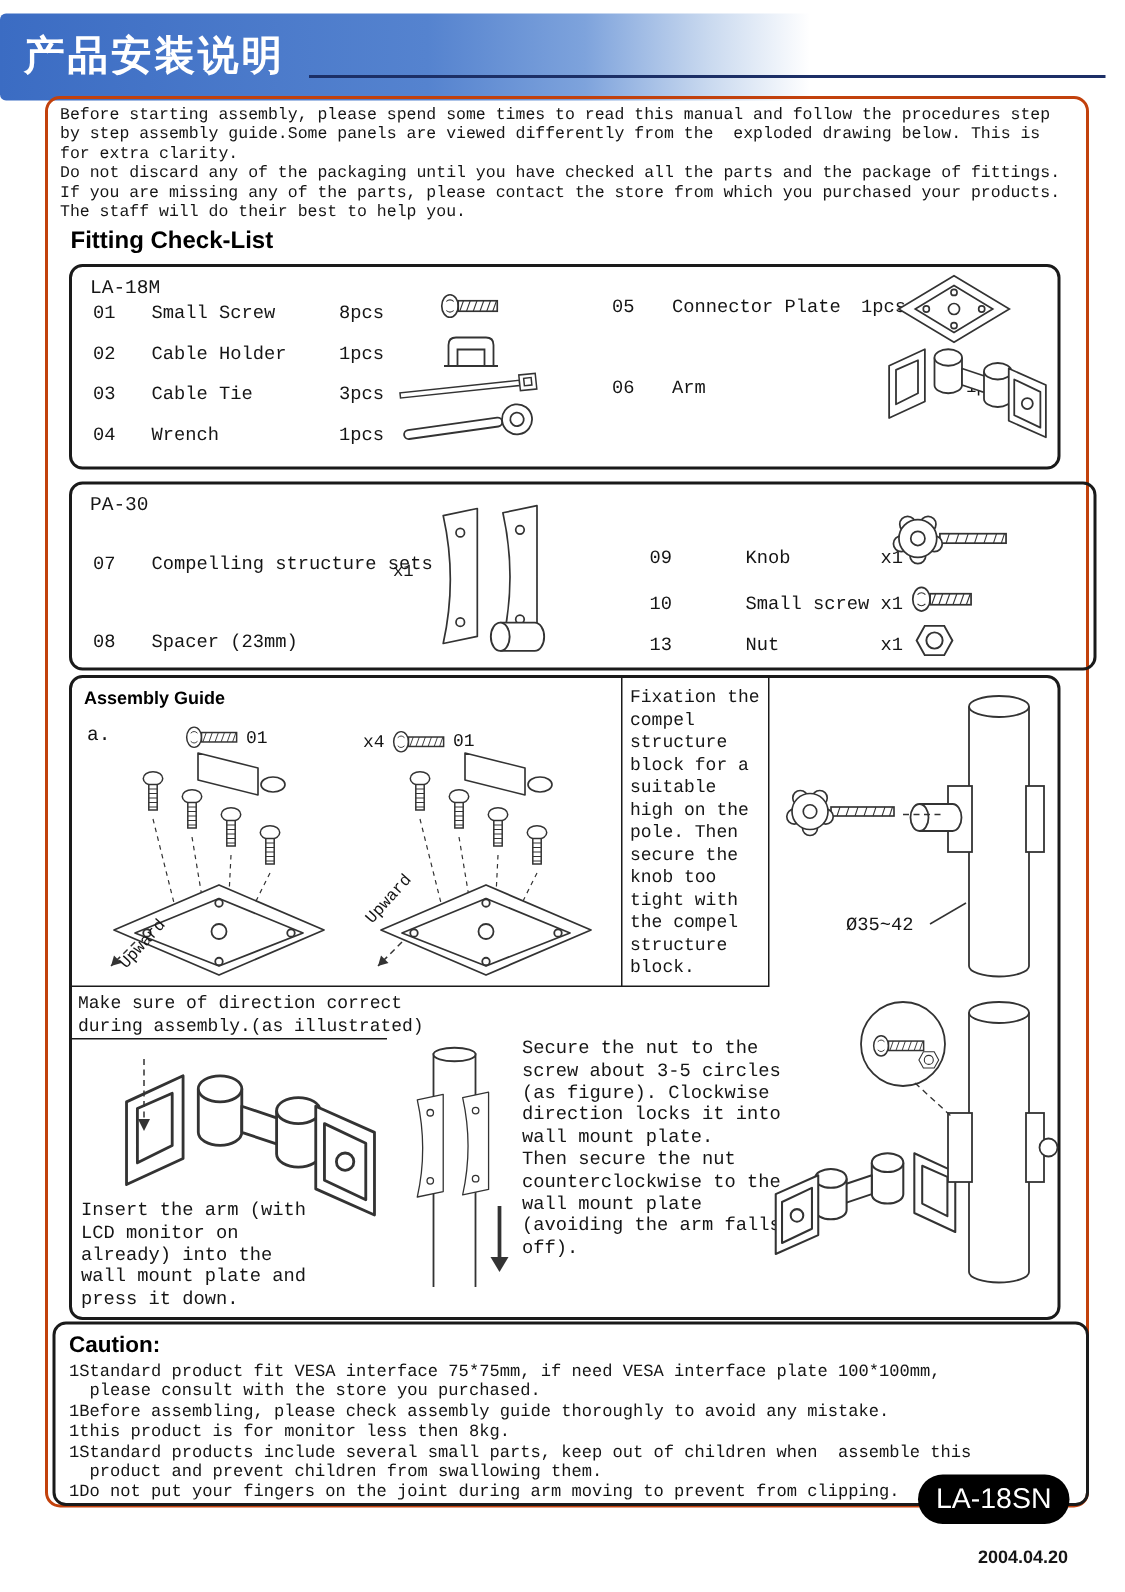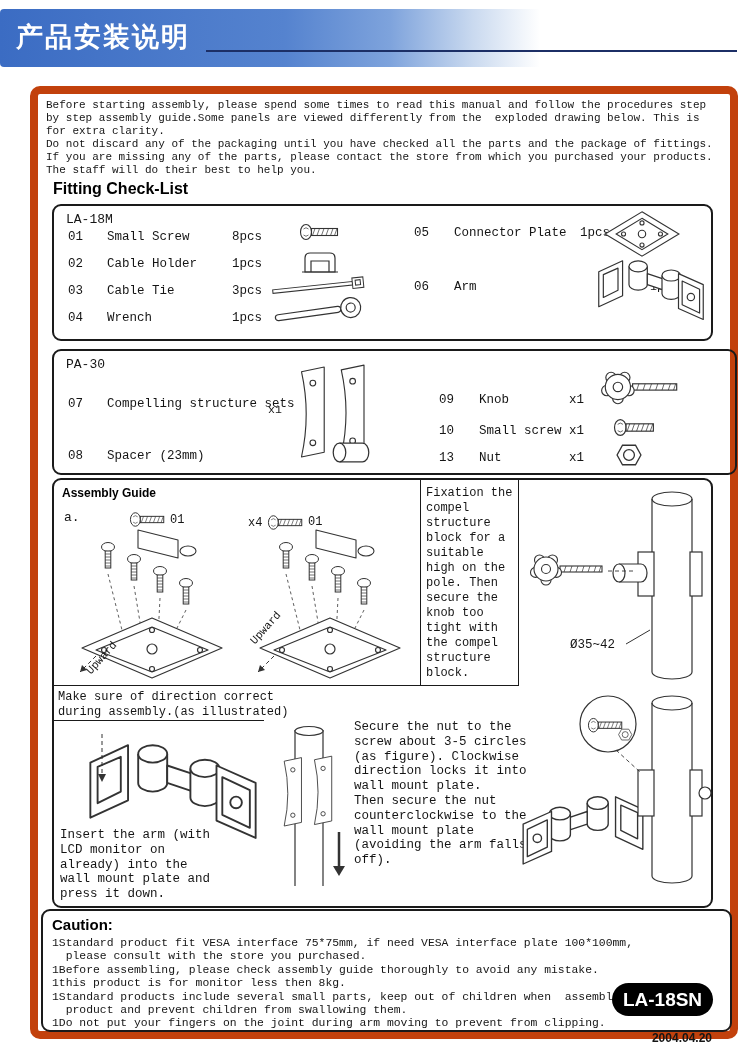--- a/index.html
+++ b/index.html
@@ -10,46 +10,46 @@
   .header{position:absolute;left:0;top:9px;width:750px;height:58px;border-radius:4px;
     background:linear-gradient(90deg,#3b6cc3 0%,#5583cf 38%,#7ea3dc 52%,#c9d9ef 63%,#ffffff 72%);}
   .header-title{position:absolute;left:16px;top:10px;font-family:"DejaVu Sans","Liberation Sans",sans-serif;
     font-size:27px;font-weight:bold;color:#ffffff;letter-spacing:2px;}
   .header-rule{position:absolute;left:206px;right:13px;top:41px;height:2px;background:#1c2f66;}
   .logo{position:absolute;right:15px;top:13px;white-space:nowrap;}
   .brand{font-family:"Liberation Sans",sans-serif;font-weight:bold;font-size:20px;color:#1b2e6e;letter-spacing:1px;}
   .brand-reg{color:#cc2222;font-size:9px;vertical-align:super;font-family:"Liberation Sans",sans-serif;}
   .brand-cn{font-family:"DejaVu Sans","Liberation Sans",sans-serif;font-weight:bold;font-size:23px;color:#2e62c4;margin-left:5px;}
   
-  .outer{position:absolute;left:30px;top:86px;width:692px;height:937px;border:8px solid #c2410c;border-radius:10px;}
+  .outer{position:absolute;left:30px;top:64px;width:692px;height:937px;border:2px solid #c2410c;border-radius:10px;}
   .intro{position:absolute;left:8px;top:5px;font-size:11px;line-height:12.9px;}
   .section-h{font-family:"Liberation Sans",sans-serif;font-weight:bold;color:#000;}
   .fit-h{position:absolute;left:15px;top:86px;font-size:16px;}
   .pbox{position:absolute;left:14px;border:2px solid #1a1a1a;border-radius:9px;}
   .box1{top:110px;width:657px;height:133px;}
   .box2{top:255px;width:657px;height:122px;padding-left:24px;}
   .model{position:absolute;left:12px;top:6px;font-size:13px;}
   .row{position:absolute;display:flex;font-size:12.5px;}
   .rowL1{left:14px;}  .rowL1 .no{width:39px;} .rowL1 .nm{width:125px;}
   .rowR1{left:360px;} .rowR1 .no{width:40px;} .rowR1 .nm{width:126px;}
   .rowL2{left:14px;}  .rowL2 .no{width:39px;}
-  .rowR2{left:385px;} .rowR2 .no{width:40px;} .rowR2 .nm{width:90px;}
+  .rowR2{left:385px;} .rowR2 .no{width:40px;} .rowR2 .nm{width:90px;margin-left:24px;}
   .asm{top:384px;width:657px;height:426px;}
   .asm-h{position:absolute;left:8px;top:6px;font-size:12px;}
   .small-lbl{position:absolute;font-size:12px;}
   .vline{position:absolute;top:0;width:0;border-left:1.5px solid #1a1a1a;height:206px;}
   .hline{position:absolute;height:0;border-top:1.5px solid #1a1a1a;}
   .upward{position:absolute;font-size:11px;transform:rotate(-48deg);}
   .coltxt{position:absolute;font-size:12px;line-height:15px;}
   .bodytxt{position:absolute;font-size:12.5px;line-height:14.8px;}
   .caution{top:815px;left:3px;width:687px;height:119px;}
   .cau-h{position:absolute;left:9px;top:5px;font-size:15px;}
   .cau-t{position:absolute;left:9px;top:26px;font-size:11.4px;line-height:13.4px;}
   .badge{position:absolute;left:612px;top:983px;width:101px;height:33px;background:#000;border-radius:17px;
-    color:#fff;font-family:"Liberation Sans",sans-serif;font-weight:bold;font-size:19px;text-align:center;line-height:33px;}
+    color:#fff;font-family:"Liberation Sans",sans-serif;font-weight:normal;font-size:19px;text-align:center;line-height:33px;}
   .date{position:absolute;right:38px;top:1031px;font-family:"Liberation Sans",sans-serif;font-size:12px;font-weight:bold;}
   svg.ill{position:absolute;overflow:visible;}
   .qtyfloat{position:absolute;font-size:11.5px;}
 </style>
 </head>
 <body>
 
 <svg width="0" height="0" style="position:absolute" aria-hidden="true">
   <defs>
     <g id="g-screw" stroke="#333" stroke-width="1.1" fill="#fff">

